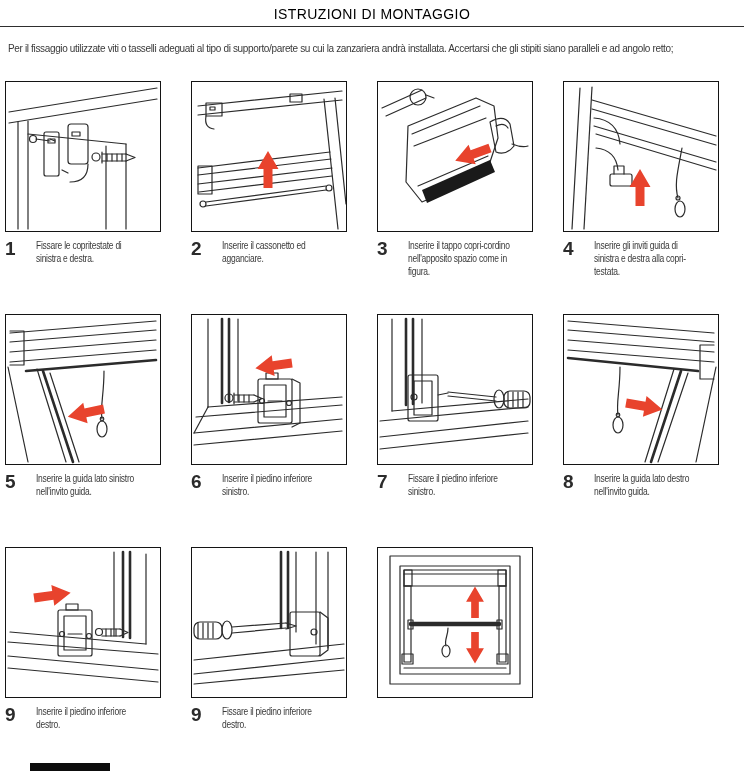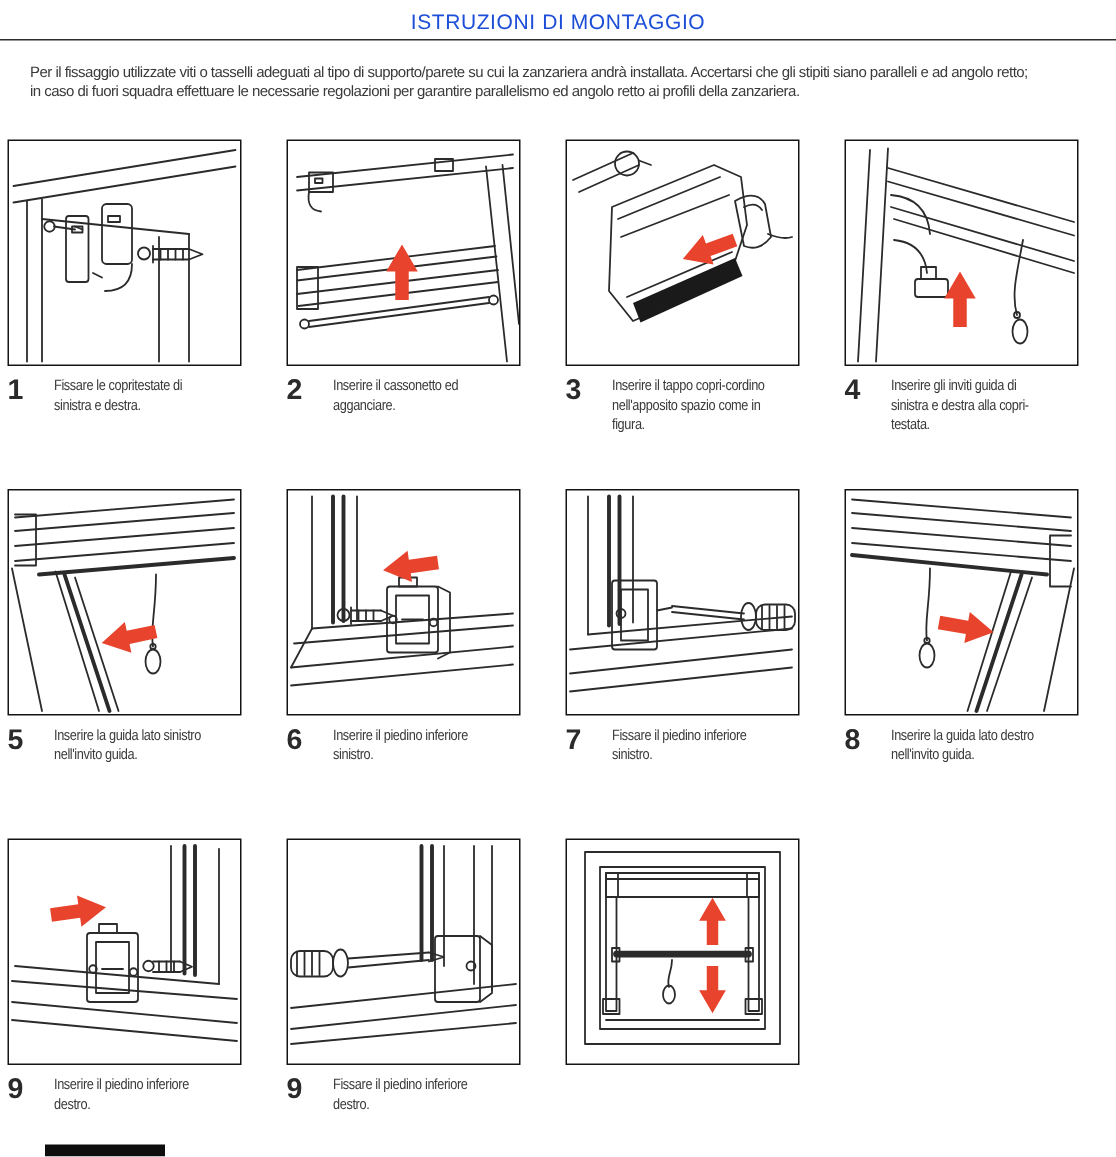--- a/index.html
+++ b/index.html
@@ -4,24 +4,24 @@
 <style>
   :root{ --red:#e8432d; --ink:#2b2b2b; --text:#3a3a3a; }
   *{ margin:0; padding:0; box-sizing:border-box; }
   html,body{ background:#fff; }
   body{
     width:744px; height:771px; position:relative; overflow:hidden;
     font-family:"Liberation Sans", sans-serif; color:var(--text);
   }
   .title{
     text-align:center; padding-top:6px; font-size:14px; letter-spacing:0.4px;
-    color:#1d4ed8; font-weight:400;
+    color:#000000; font-weight:400;
   }
   .rule{ border:none; border-top:1.4px solid #2e2e2e; margin-top:4px; }
-  .intro{ margin:16px 6px 0 20px; font-size:10px; line-height:1.25; letter-spacing:-0.35px; color:var(--text); }
+  .intro{ margin:16px 6px 0 8px; font-size:10px; line-height:1.25; letter-spacing:-0.35px; color:var(--text); }
   .grid{
     display:grid; grid-template-columns:repeat(4,156px); column-gap:30px;
     grid-auto-rows:233px; margin-top:25px; padding:0 24px 0 5px;
   }
   .figure{
     width:156px; height:151px; border:1px solid #141414; background:#fff;
   }
   .ill path,.ill rect,.ill circle,.ill ellipse,.ill line,.ill polyline{
     fill:none; stroke:var(--ink); stroke-width:1.2; stroke-linecap:round; stroke-linejoin:round;
   }
@@ -45,21 +45,20 @@
 </head>
 <body>
 
 <header>
   <div class="title">ISTRUZIONI DI MONTAGGIO</div>
   <hr class="rule">
 </header>
 
 <div class="intro">
   <div>Per il fissaggio utilizzate viti o tasselli adeguati al tipo di supporto/parete su cui la zanzariera andrà installata. Accertarsi che gli stipiti siano paralleli e ad angolo retto;</div>
-  <div>in caso di fuori squadra effettuare le necessarie regolazioni per garantire parallelismo ed angolo retto ai profili della zanzariera.</div>
 </div>
 
 <div class="grid">
 
   <div class="cell">
     <div class="figure">
       <svg class="ill" width="154" height="149" viewBox="0 0 154 149">
         <path d="M3,30 L151,6"></path>
           <path d="M3,41 L151,17"></path>
         <path d="M12,40 L12,147"></path>

